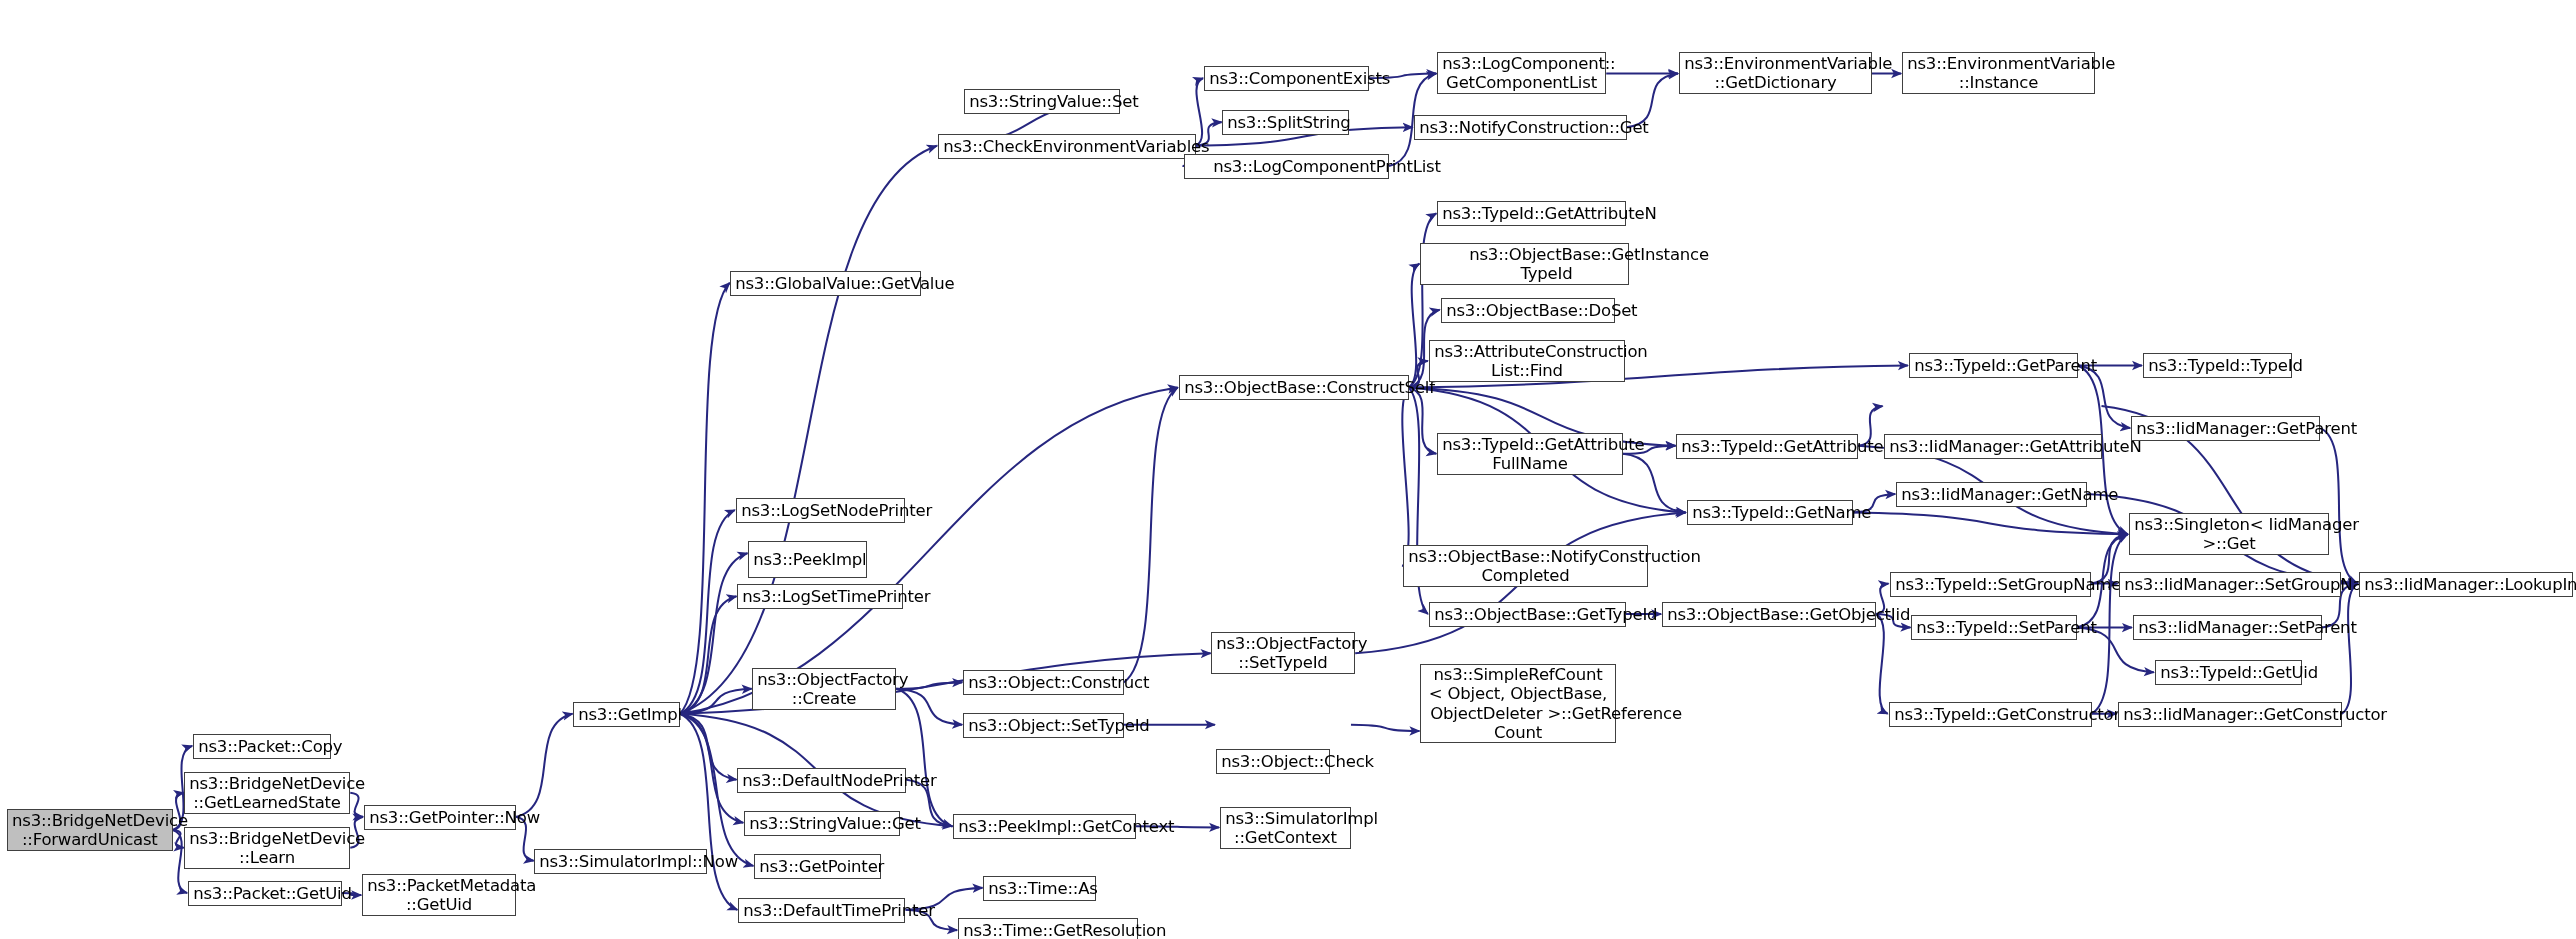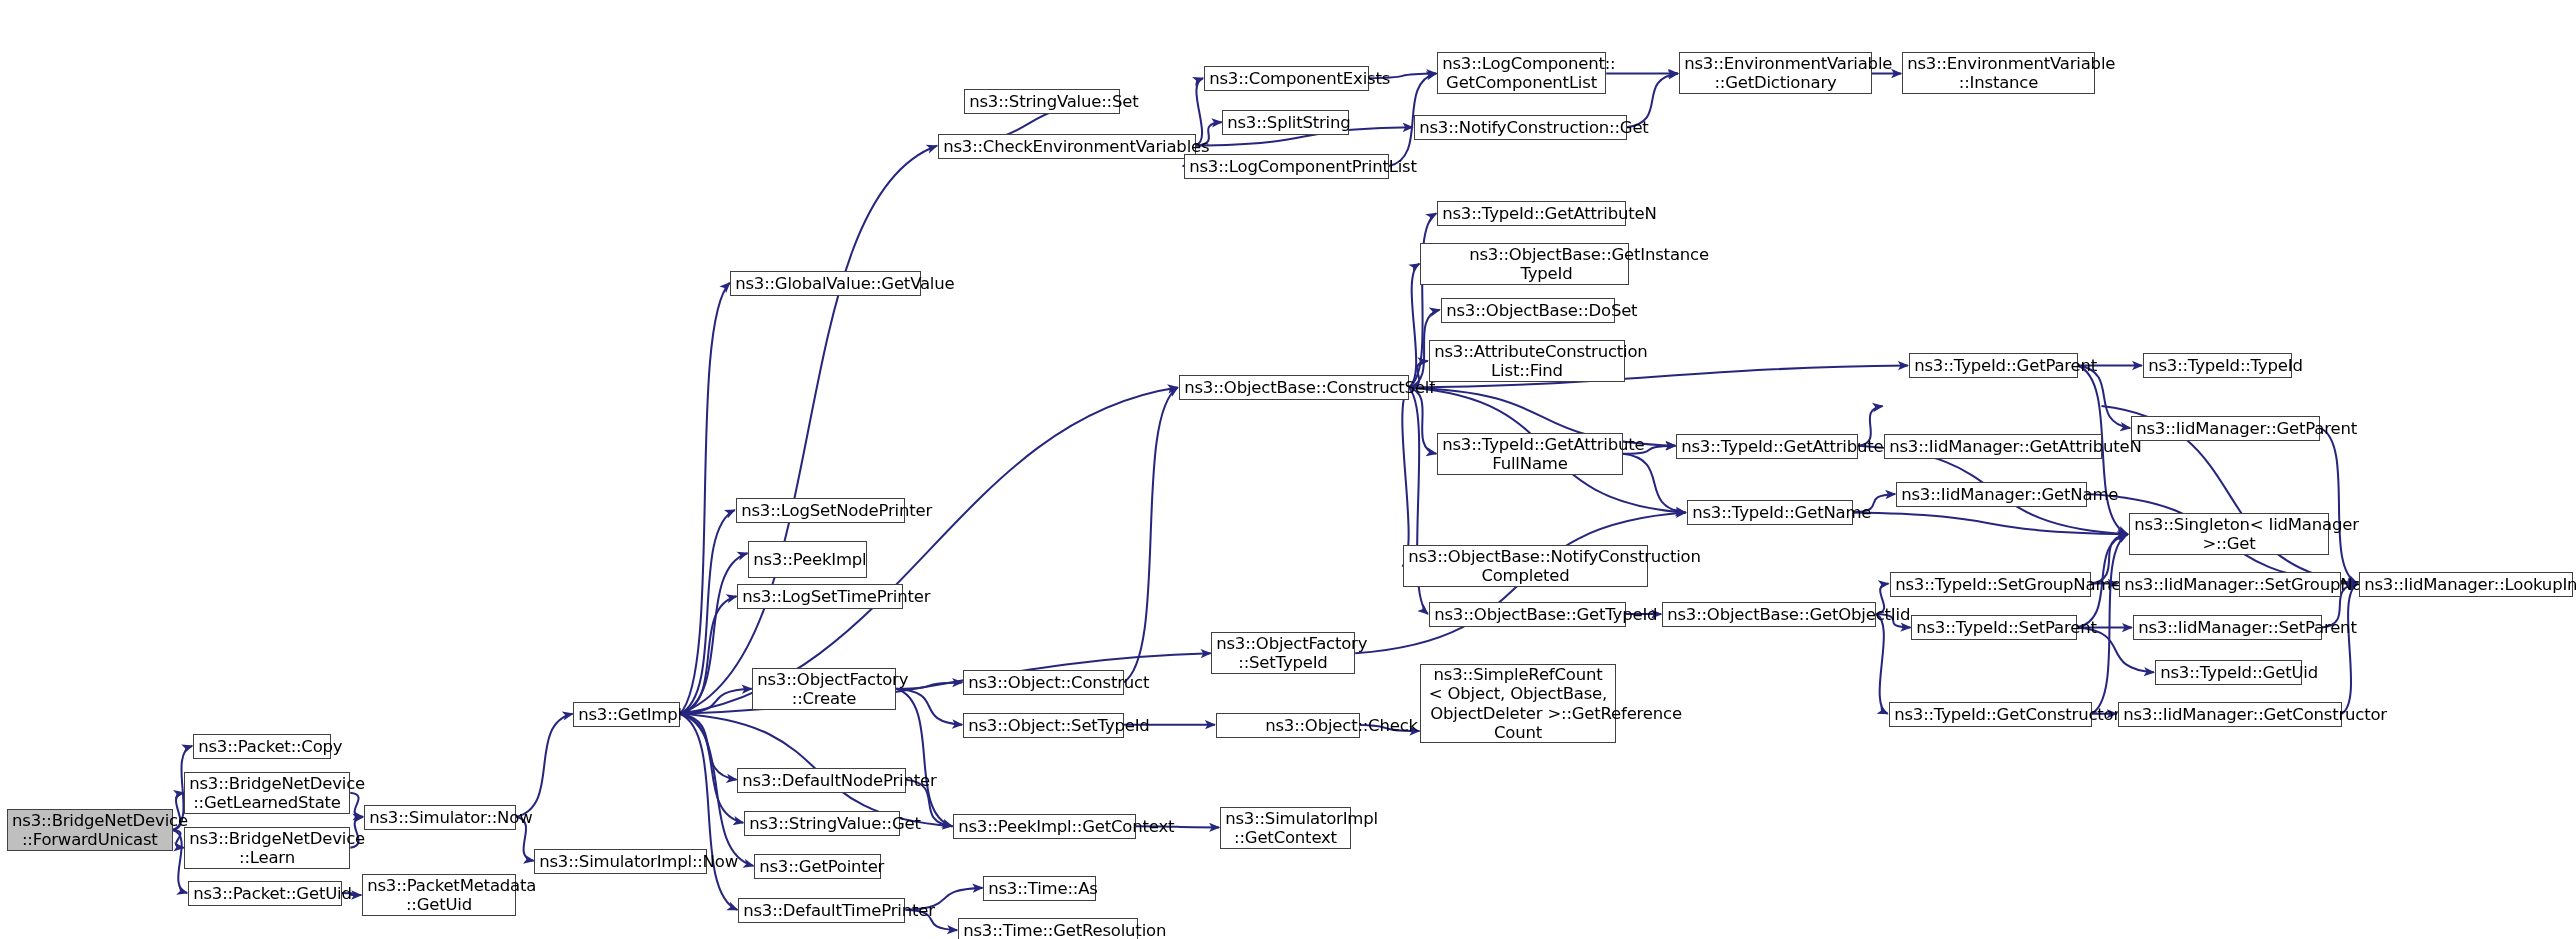--- a/index.html
+++ b/index.html
@@ -152,38 +152,38 @@
       <div class="node highlight" style="left: 6.8px; top: 809px; width: 166px; height: 42px;"><span class="label">ns3::BridgeNetDevice
 ::ForwardUnicast</span></div>
       <div class="node" style="left: 193px; top: 734px; width: 138px; height: 24.5px;"><span class="label">ns3::Packet::Copy</span></div>
       <div class="node" style="left: 184px; top: 772px; width: 166px; height: 42px;"><span class="label">ns3::BridgeNetDevice
 ::GetLearnedState</span></div>
       <div class="node" style="left: 184px; top: 827px; width: 166px; height: 42px;"><span class="label">ns3::BridgeNetDevice
 ::Learn</span></div>
       <div class="node" style="left: 188px; top: 881px; width: 154px; height: 24.5px;"><span class="label">ns3::Packet::GetUid</span></div>
       <div class="node" style="left: 362px; top: 874px; width: 154px; height: 42px;"><span class="label">ns3::PacketMetadata
 ::GetUid</span></div>
-      <div class="node" style="left: 364px; top: 805px; width: 152px; height: 24.5px;"><span class="label">ns3::Simulator::Now</span></div>
+      <div class="node" style="left: 364px; top: 805px; width: 152px; height: 24.5px;"><span class="label">ns3::GetPointer::Now</span></div>
       <div class="node" style="left: 534px; top: 849px; width: 173px; height: 24.5px;"><span class="label">ns3::SimulatorImpl::Now</span></div>
       <div class="node" style="left: 573px; top: 702px; width: 107px; height: 24.5px;"><span class="label">ns3::GetImpl</span></div>
       <div class="node" style="left: 736px; top: 498px; width: 169px; height: 24.5px;"><span class="label">ns3::LogSetNodePrinter</span></div>
       <div class="node" style="left: 748px; top: 541px; width: 119px; height: 37px;"><span class="label">ns3::PeekImpl</span></div>
       <div class="node" style="left: 737px; top: 584px; width: 166px; height: 24.5px;"><span class="label">ns3::LogSetTimePrinter</span></div>
       <div class="node" style="left: 752px; top: 668px; width: 144px; height: 42px;"><span class="label">ns3::ObjectFactory
 ::Create</span></div>
       <div class="node" style="left: 737px; top: 768px; width: 169px; height: 24.5px;"><span class="label">ns3::DefaultNodePrinter</span></div>
       <div class="node" style="left: 744px; top: 811px; width: 156px; height: 24.5px;"><span class="label">ns3::StringValue::Get</span></div>
       <div class="node" style="left: 754px; top: 854px; width: 127px; height: 24.5px;"><span class="label">ns3::GetPointer</span></div>
       <div class="node" style="left: 738px; top: 898px; width: 167px; height: 24.5px;"><span class="label">ns3::DefaultTimePrinter</span></div>
       <div class="node" style="left: 730px; top: 271px; width: 191px; height: 24.5px;"><span class="label">ns3::GlobalValue::GetValue</span></div>
       <div class="node" style="left: 938px; top: 134px; width: 258px; height: 24.5px;"><span class="label">ns3::CheckEnvironmentVariables</span></div>
       <div class="node" style="left: 964px; top: 89px; width: 156px; height: 24.5px;"><span class="label">ns3::StringValue::Set</span></div>
       <div class="node" style="left: 1204px; top: 66px; width: 165px; height: 24.5px;"><span class="label">ns3::ComponentExists</span></div>
       <div class="node" style="left: 1222px; top: 110px; width: 127px; height: 24.5px;"><span class="label">ns3::SplitString</span></div>
-      <div class="node" style="left: 1184px; top: 154px; width: 205px; height: 24.5px;"><span class="label">ns3::LogComponentPrintList</span></div>
+      <div class="node" style="left: 1184px; top: 154px; width: 205px; height: 24.5px; padding-left: 24px;"><span class="label">ns3::LogComponentPrintList</span></div>
       <div class="node" style="left: 1437px; top: 52px; width: 169px; height: 42px;"><span class="label">ns3::LogComponent::
 GetComponentList</span></div>
       <div class="node" style="left: 1414px; top: 115px; width: 213px; height: 24.5px;"><span class="label">ns3::NotifyConstruction::Get</span></div>
       <div class="node" style="left: 1679px; top: 52px; width: 193px; height: 42px;"><span class="label">ns3::EnvironmentVariable
 ::GetDictionary</span></div>
       <div class="node" style="left: 1902px; top: 52px; width: 193px; height: 42px;"><span class="label">ns3::EnvironmentVariable
 ::Instance</span></div>
       <div class="node" style="left: 1179px; top: 375px; width: 230px; height: 24.5px;"><span class="label">ns3::ObjectBase::ConstructSelf</span></div>
       <div class="node" style="left: 1437px; top: 201px; width: 189px; height: 24.5px;"><span class="label">ns3::TypeId::GetAttributeN</span></div>
       <div class="node" style="left: 1420px; top: 243px; width: 209px; height: 42px; padding-left: 44px;"><span class="label">ns3::ObjectBase::GetInstance
@@ -211,21 +211,21 @@
 &gt;::Get</span></div>
       <div class="node" style="left: 2119px; top: 572px; width: 222px; height: 24.5px;"><span class="label">ns3::IidManager::SetGroupName</span></div>
       <div class="node" style="left: 2133px; top: 615px; width: 189px; height: 24.5px;"><span class="label">ns3::IidManager::SetParent</span></div>
       <div class="node" style="left: 2155px; top: 660px; width: 147px; height: 24.5px;"><span class="label">ns3::TypeId::GetUid</span></div>
       <div class="node" style="left: 2118px; top: 702px; width: 224px; height: 24.5px;"><span class="label">ns3::IidManager::GetConstructor</span></div>
       <div class="node" style="left: 2359px; top: 572px; width: 214px; height: 24.5px;"><span class="label">ns3::IidManager::LookupInformation</span></div>
       <div class="node" style="left: 1211px; top: 632px; width: 144px; height: 42px;"><span class="label">ns3::ObjectFactory
 ::SetTypeId</span></div>
       <div class="node" style="left: 963px; top: 670px; width: 161px; height: 24.5px;"><span class="label">ns3::Object::Construct</span></div>
       <div class="node" style="left: 963px; top: 713px; width: 161px; height: 24.5px;"><span class="label">ns3::Object::SetTypeId</span></div>
-      <div class="node" style="left: 1216px; top: 713px; width: 144px; height: 24.5px; padding-left: 44px;"><span class="label">ns3::Object::Check</span></div>
+      <div class="node" style="left: 1216px; top: 749px; width: 114px; height: 24.5px;"><span class="label">ns3::Object::Check</span></div>
       <div class="node" style="left: 1420px; top: 664px; width: 196px; height: 79px;"><span class="label">ns3::SimpleRefCount
 &lt; Object, ObjectBase,
  ObjectDeleter &gt;::GetReference
 Count</span></div>
       <div class="node" style="left: 953px; top: 814px; width: 183px; height: 24.5px;"><span class="label">ns3::PeekImpl::GetContext</span></div>
       <div class="node" style="left: 1220px; top: 807px; width: 131px; height: 42px;"><span class="label">ns3::SimulatorImpl
 ::GetContext</span></div>
       <div class="node" style="left: 983px; top: 876px; width: 113px; height: 24.5px;"><span class="label">ns3::Time::As</span></div>
       <div class="node" style="left: 958px; top: 918px; width: 180px; height: 24.5px;"><span class="label">ns3::Time::GetResolution</span></div>
     </div>

